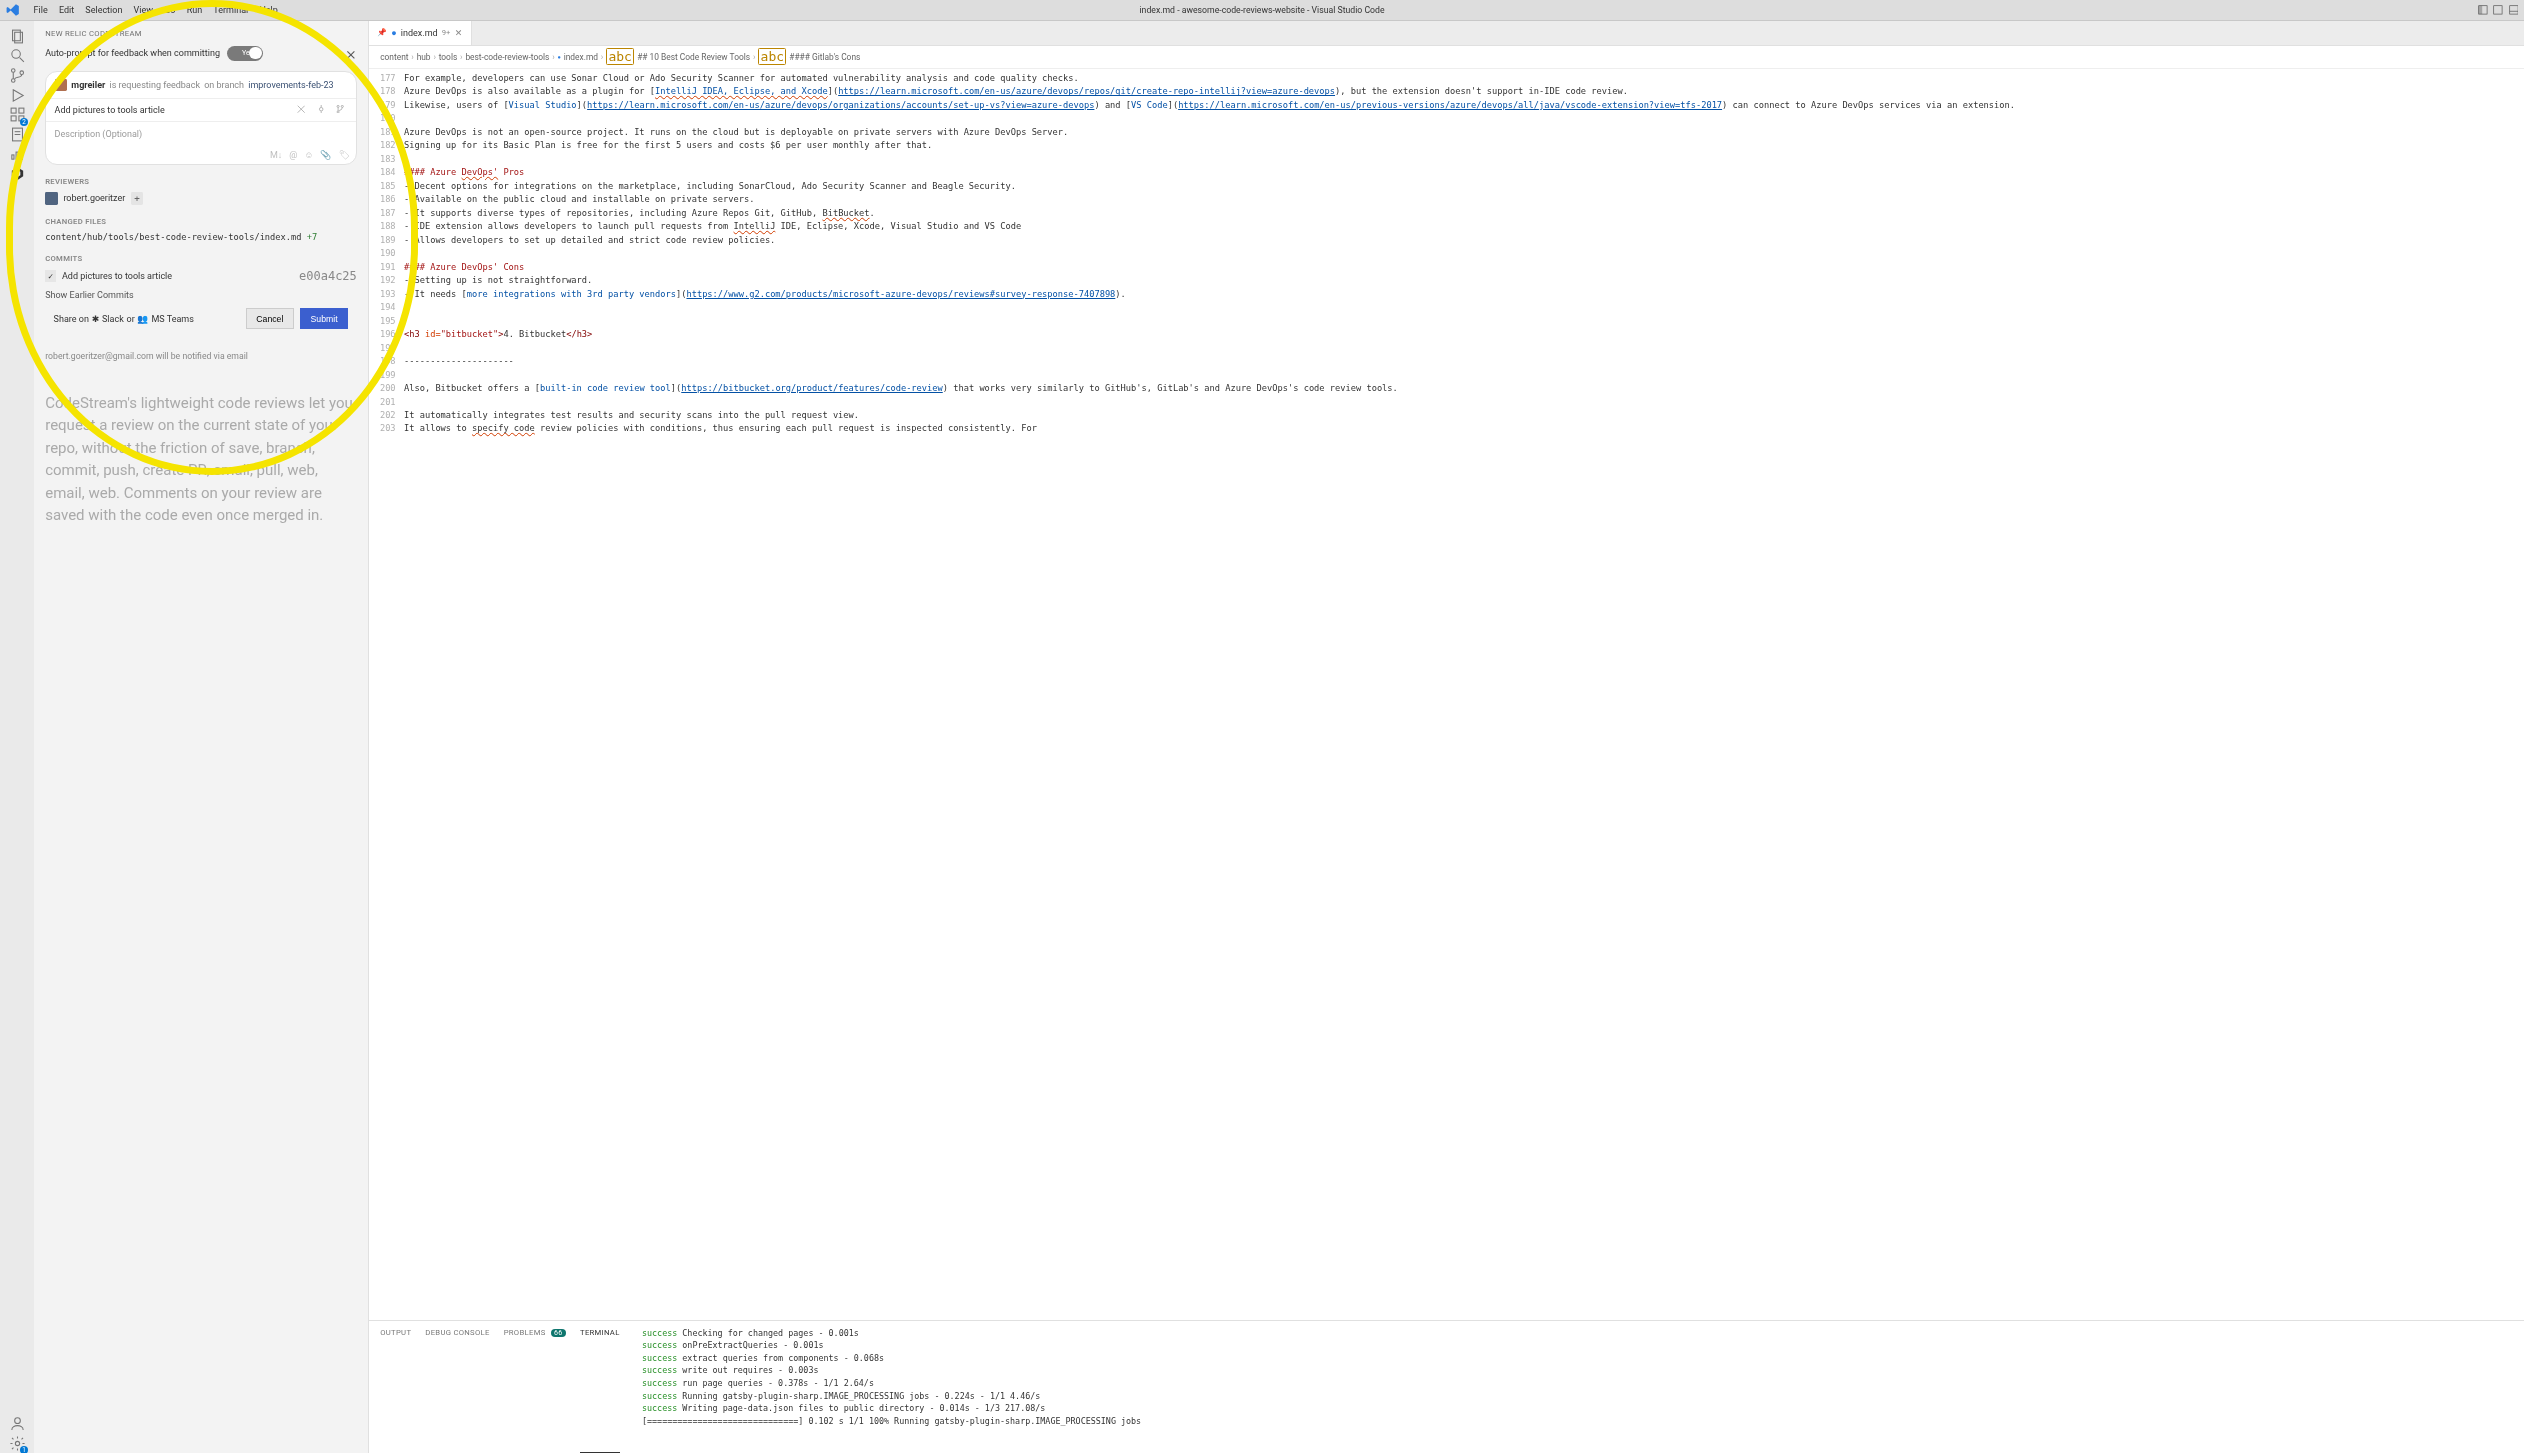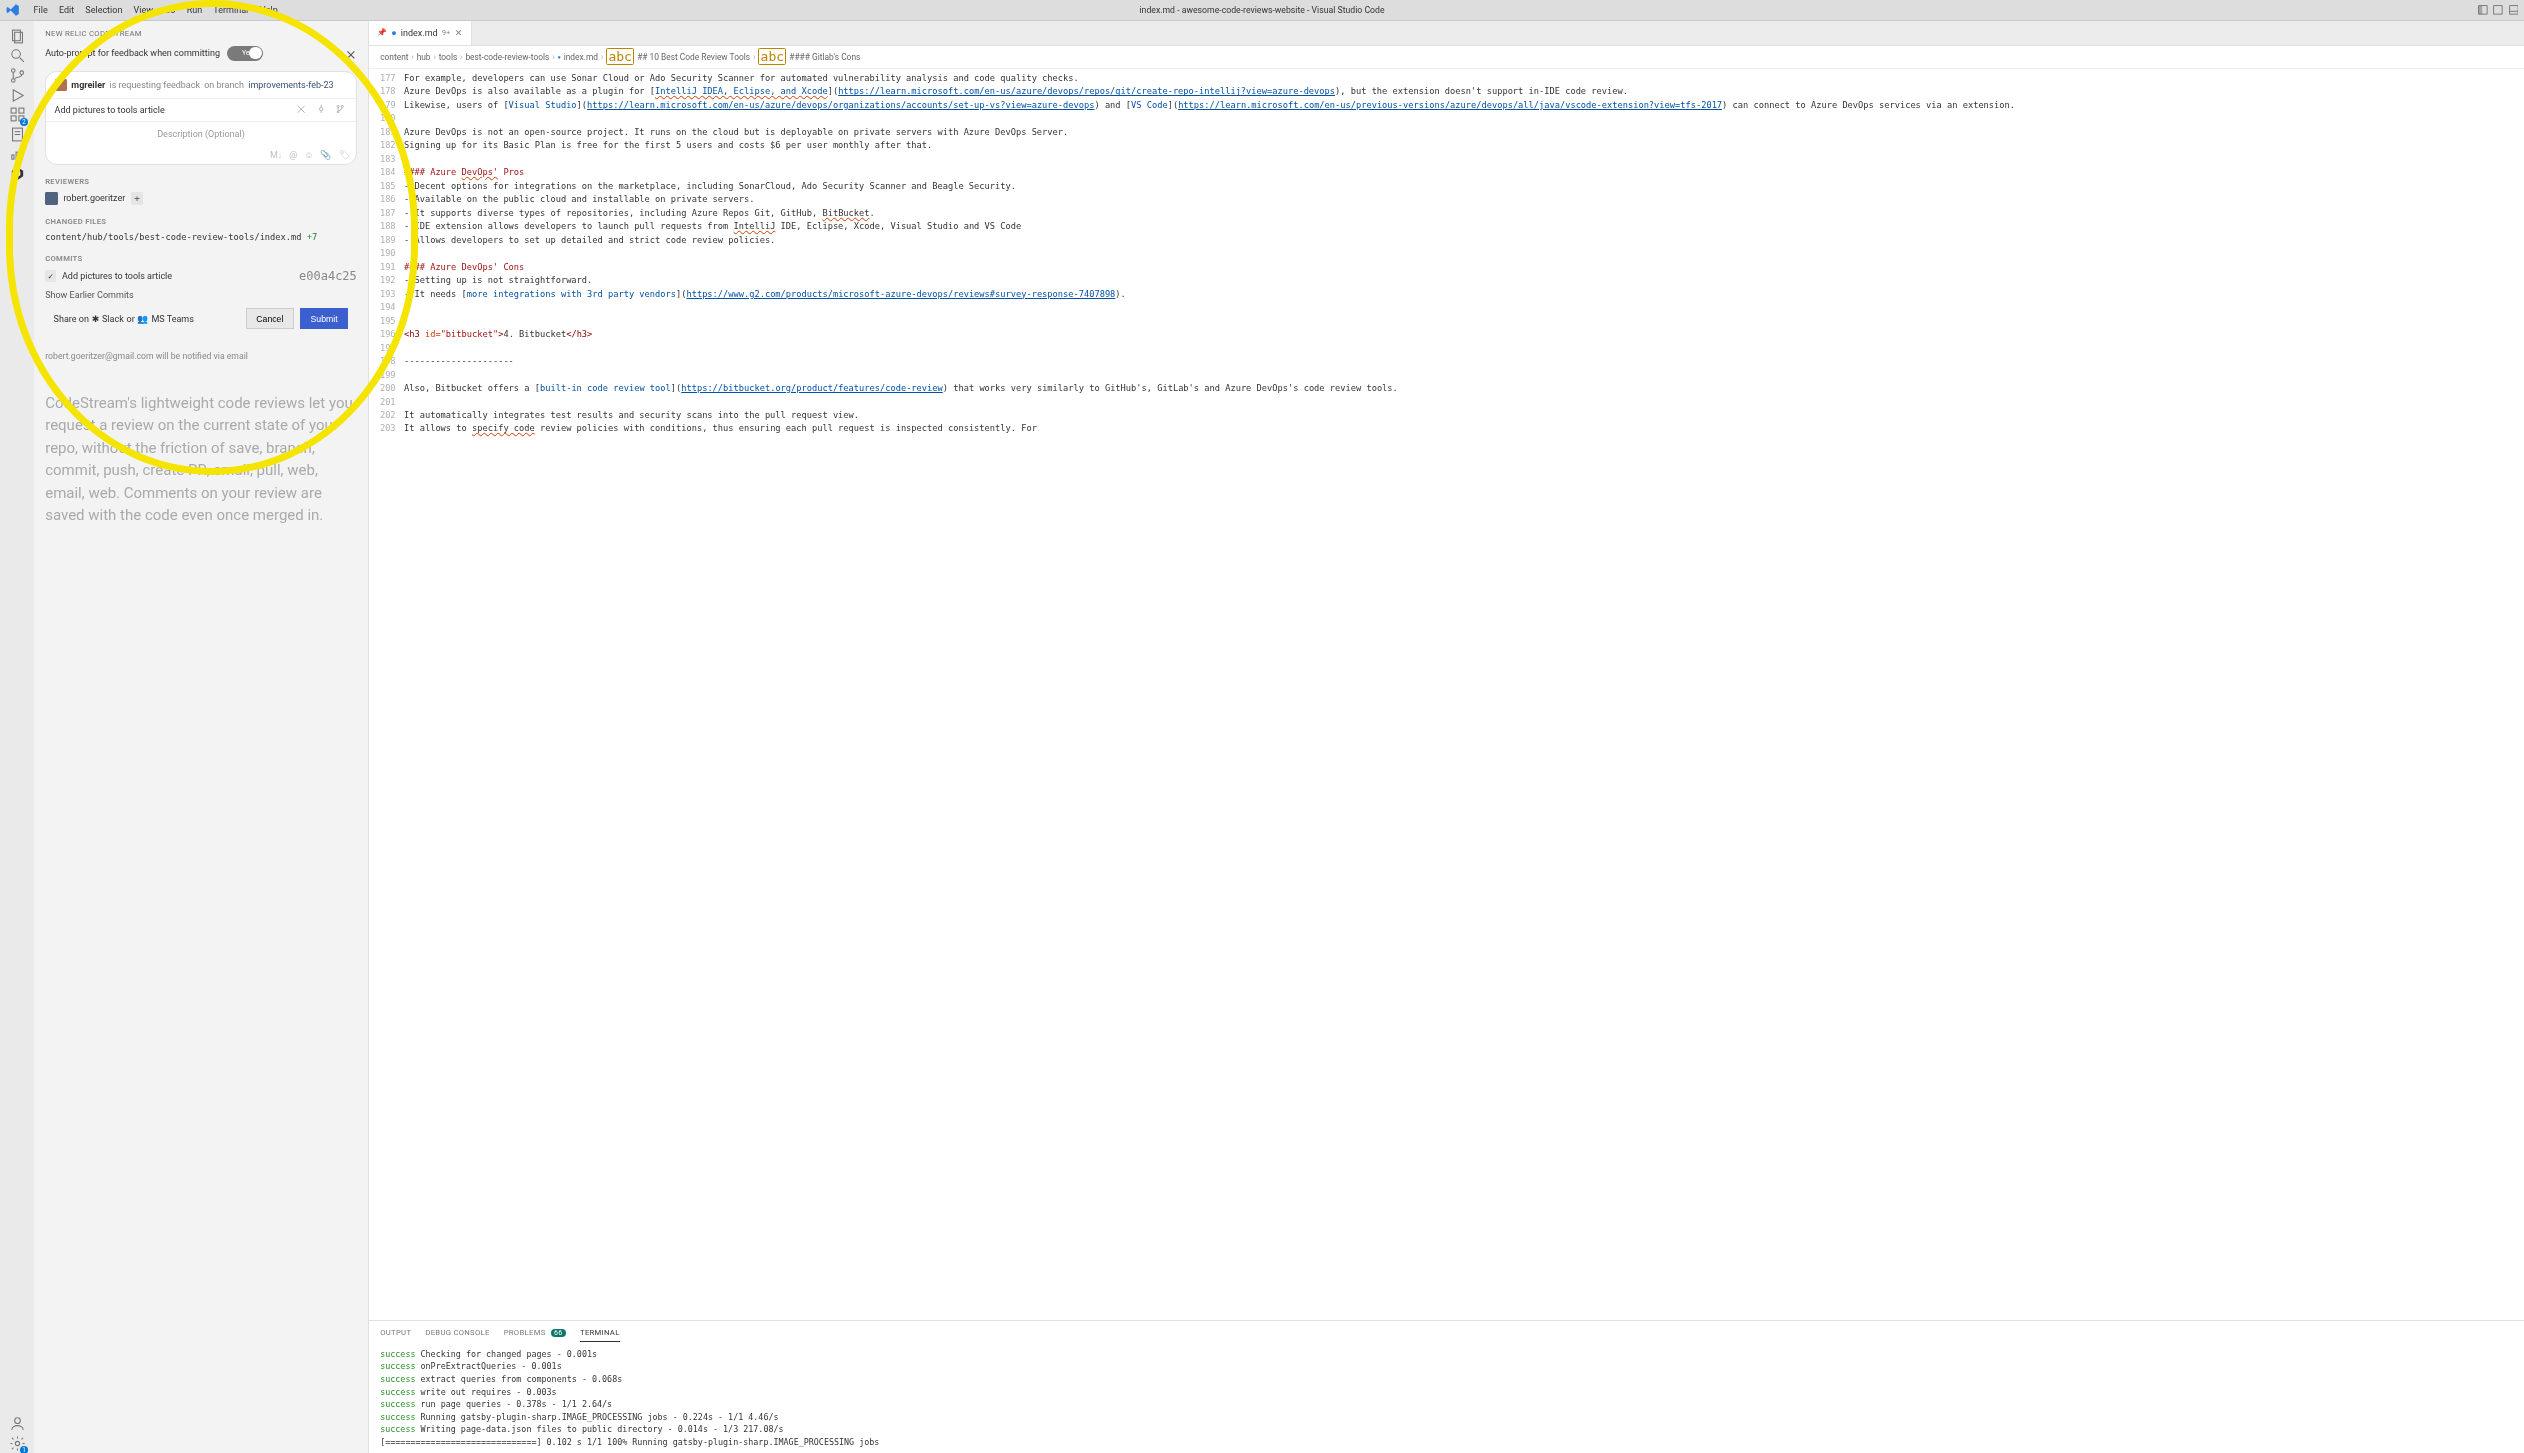--- a/index.html
+++ b/index.html
@@ -28,21 +28,21 @@
   .close-panel { position: absolute; top: 29px; right: 12.6px; cursor: pointer; color: #555; }
   .card { background: #fff; border: 0.7px solid #e1e1e1; border-radius: 12px; margin-top: 5.6px; }
   .card .card-header { padding: 7px 8.4px; border-bottom: 0.7px solid #eee; font-size: 9px; color: #333; display: flex; align-items: center; gap: 4.2px; flex-wrap: wrap; }
   .card .avatar { width: 12.6px; height: 12.6px; border-radius: 1.4px; background: #b07050; display: inline-block; }
   .card .muted { color: #888; }
   .card .branch { color: #3b5173; }
   .card .card-row { padding: 5.6px 8.4px; border-bottom: 0.7px solid #eee; display: flex; align-items: center; gap: 5.6px; }
   .card .input-row { font-size: 9px; color: #333; }
   .card .input-row .flexfill { flex: 1; }
   .card .input-row .icon-btn { color: #9a9a9a; cursor: pointer; padding: 0 2.8px; }
-  .card .textarea { min-height: 42px; padding: 7px 8.4px; color: #9a9a9a; font-size: 9px; position: relative; text-align: center; }
+  .card .textarea { min-height: 42px; padding: 7px 8.4px; color: #9a9a9a; font-size: 9px; position: relative; }
   .card .textarea .toolbar { position: absolute; bottom: 4.2px; right: 5.6px; display: flex; gap: 7px; color: #bfbfbf; font-size: 9px; }
   .section-title { font-size: 7.7px; letter-spacing: 0.3px; color: #888; font-weight: 600; margin: 12.6px 0 5.6px 0; text-transform: uppercase; }
   .reviewer { display: flex; align-items: center; gap: 5.6px; font-size: 9px; }
   .reviewer .avatar2 { width: 12.6px; height: 12.6px; border-radius: 1.4px; background: #506480; }
   .reviewer .add { width: 12.6px; height: 12.6px; background: #e4e4e4; display: flex; align-items: center; justify-content: center; border-radius: 1.4px; cursor: pointer; color: #666; font-size: 9.8px; }
   .changed-file { font-size: 8.7px; font-family: Menlo, Consolas, monospace; color: #333; }
   .changed-file .plus { color: #2e7d32; }
   .commit-row { display: flex; align-items: center; gap: 5.6px; font-size: 9px; }
   .commit-row .check { width: 11.2px; height: 11.2px; background: #e6e6e6; display: flex; align-items: center; justify-content: center; font-size: 7.7px; color: #333; }
   .commit-row .hash { margin-left: auto; color: #888; font-family: Menlo, Consolas, monospace; font-size: 12px; }
@@ -69,21 +69,21 @@
   .gutter { width: 35px; text-align: right; color: #b0b0b0; padding: 2.8px 8.4px 2.8px 0; user-select: none; }
   .code { flex: 1; padding: 2.8px 11.2px 2.8px 0; white-space: pre-wrap; word-break: break-word; }
   .code .line { min-height: 1.55em; }
   .hd { color: #a31515; }
   .lnk { color: #0451a5; text-decoration: underline; }
   .sq { color: #0451a5; }
   .str { color: #a31515; }
   .tag { color: #800000; }
   .attr { color: #d13b00; }
   .err { text-decoration: underline wavy #d13b00; }
-  .panel { height: 133px; border-top: 0.7px solid #e0e0e0; display: flex; flex-direction: column; background: #fff; }
+  .panel { height: 133px; border-top: 0.7px solid #e0e0e0; display: flex; flex-direction: row; background: #fff; }
   .panel-tabs { display: flex; gap: 14px; padding: 4.2px 11.2px 0 11.2px; font-size: 7.7px; letter-spacing: 0.3px; color: #777; }
   .panel-tab { padding: 2.8px 0 4.2px 0; cursor: pointer; position: relative; }
   .panel-tab.active { color: #333; border-bottom: 0.7px solid #333; }
   .panel-tab .badge2 { background: #0f766e; color: #fff; font-size: 7px; padding: 0 3.5px; border-radius: 5.6px; margin-left: 2.8px; }
   .panel-body { flex: 1; overflow: auto; padding: 5.6px 11.2px; font-family: Menlo, Consolas, monospace; font-size: 8.4px; line-height: 1.5; color: #333; }
   .panel-body .green { color: #268f26; }
   .highlight-ring { position: absolute; border: 7px solid #f5e400; border-radius: 50% / 48%; pointer-events: none; z-index: 50; }
 </style>
 </head>
 <body>

